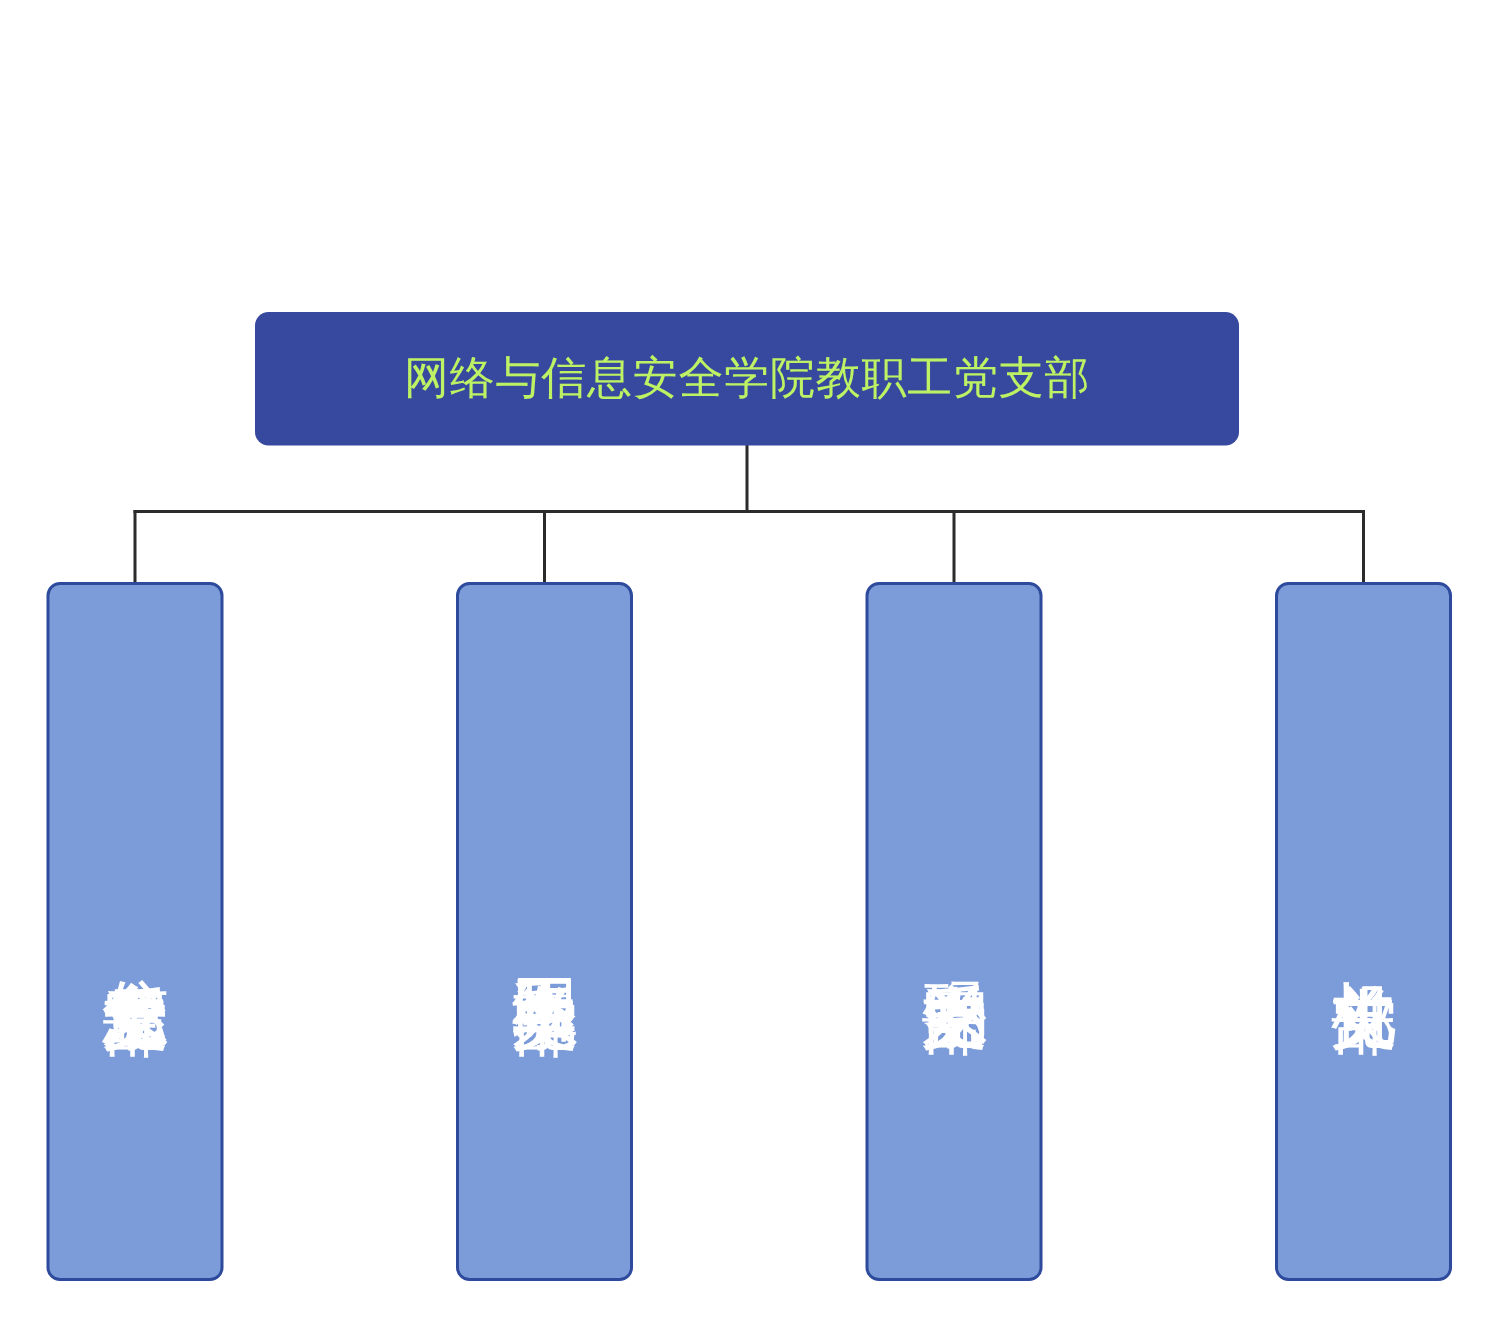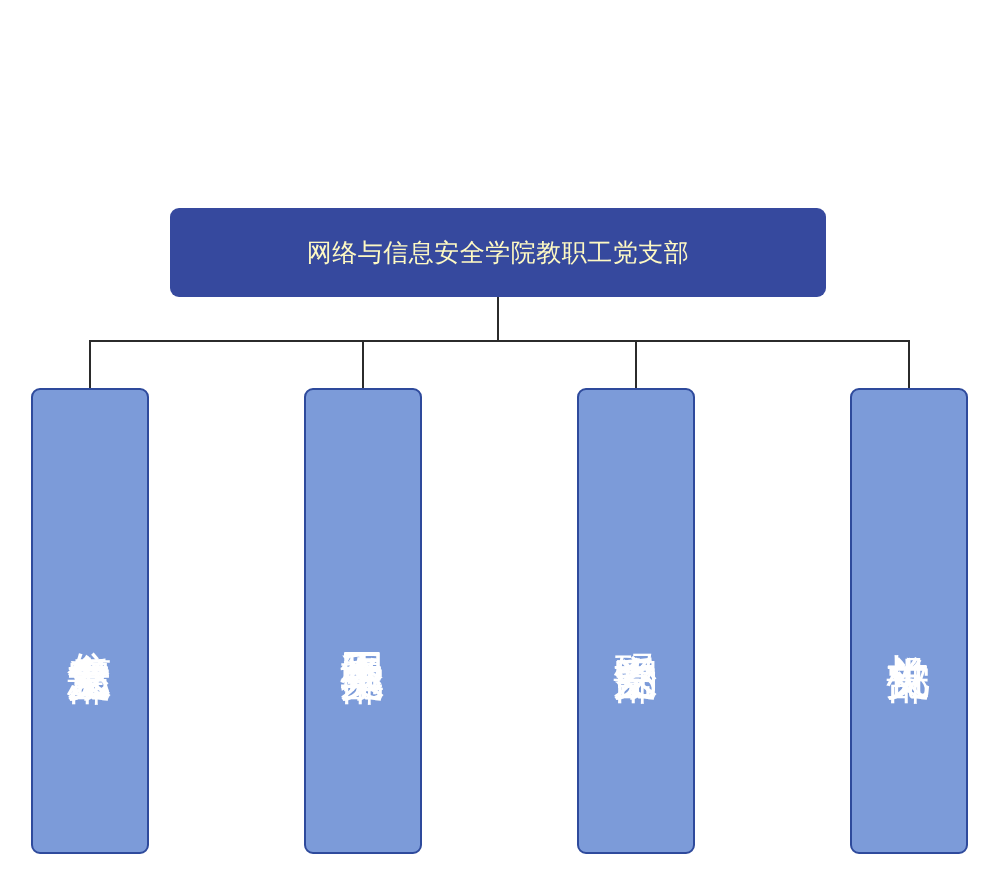--- a/index.html
+++ b/index.html
@@ -62,22 +62,22 @@
     width: 656px;
     height: 89px;
     background: #36499E;
     border-radius: 9px;
     box-sizing: border-box;
     display: flex;
     align-items: center;
     justify-content: center;
   }
   .root-label {
-    color: #fef9c3;
-    font-size: 25px;
+    color: #bef264;
+    font-size: 30px;
     line-height: 1.1;
     letter-spacing: 0.5px;
     white-space: nowrap;
     font-weight: 400;
   }
 
   
   .child-node {
     position: absolute;
     top: 388px;

